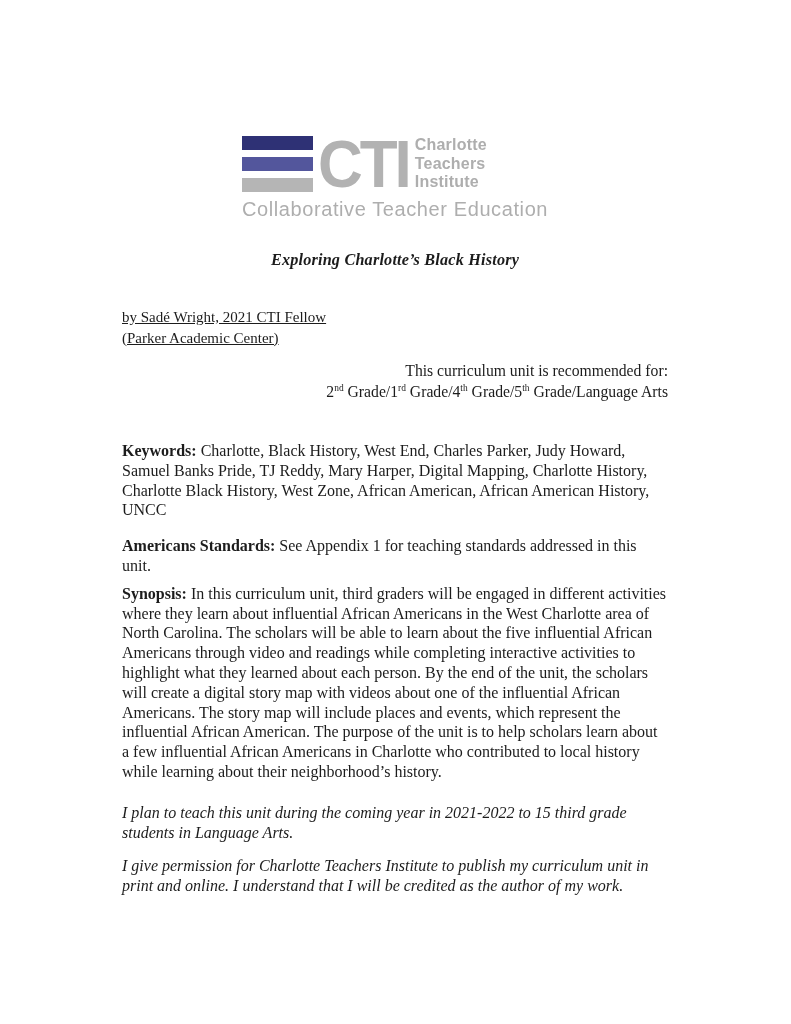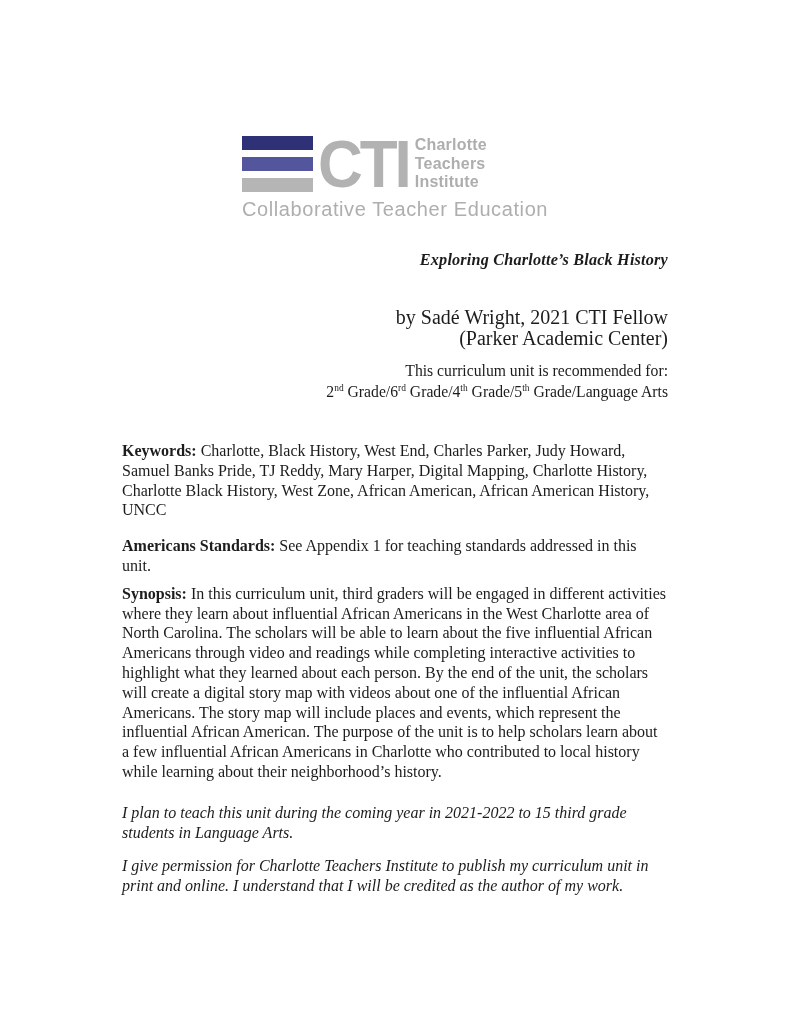--- a/index.html
+++ b/index.html
@@ -59,31 +59,32 @@
     margin-top: 6px;
     font-size: 20px;
     font-weight: 400;
     color: #aeaeae;
     letter-spacing: 0.6px;
     white-space: nowrap;
   }
   
   .doc-title {
     margin: 30px 0 0 0;
-    text-align: right;
+    text-align: center;
     font-size: 16.2px;
     font-weight: bold;
     font-style: italic;
     letter-spacing: 0.2px;
   }
   .byline {
     margin-top: 37px;
-    text-align: right;
-    font-size: 20px;
+    text-align: left;
+    font-size: 15px;
     line-height: 20.5px;
+    text-decoration: underline;
   }
   .recommended {
     margin-top: 13px;
     text-align: right;
     font-size: 15.7px;
     line-height: 20.5px;
   }
   .recommended sup {
     font-size: 0.6em;
     line-height: 0;
@@ -127,21 +128,21 @@
 
   <h1 class="doc-title">Exploring Charlotte’s Black History</h1>
 
   <div class="byline">
     <div>by Sadé Wright, 2021 CTI Fellow</div>
     <div>(Parker Academic Center)</div>
   </div>
 
   <div class="recommended">
     <div>This curriculum unit is recommended for:</div>
-    <div><span>2</span><sup>nd</sup><span> Grade/6</span><sup>rd</sup><span> Grade/4</span><sup>th</sup><span> Grade/5</span><sup>th</sup><span> Grade/Language Arts</span></div>
+    <div><span>2</span><sup>nd</sup><span> Grade/1</span><sup>rd</sup><span> Grade/4</span><sup>th</sup><span> Grade/5</span><sup>th</sup><span> Grade/Language Arts</span></div>
   </div>
 
   <p class="para para-keywords">
     <span class="lbl">Keywords:</span>
     <span>Charlotte, Black History, West End, Charles Parker, Judy Howard, Samuel Banks Pride, TJ Reddy, Mary Harper, Digital Mapping, Charlotte History, Charlotte Black History, West Zone, African American, African American History, UNCC</span>
   </p>
 
   <p class="para para-standards">
     <span class="lbl">Americans Standards:</span>
     <span>See Appendix 1 for teaching standards addressed in this unit.</span>

